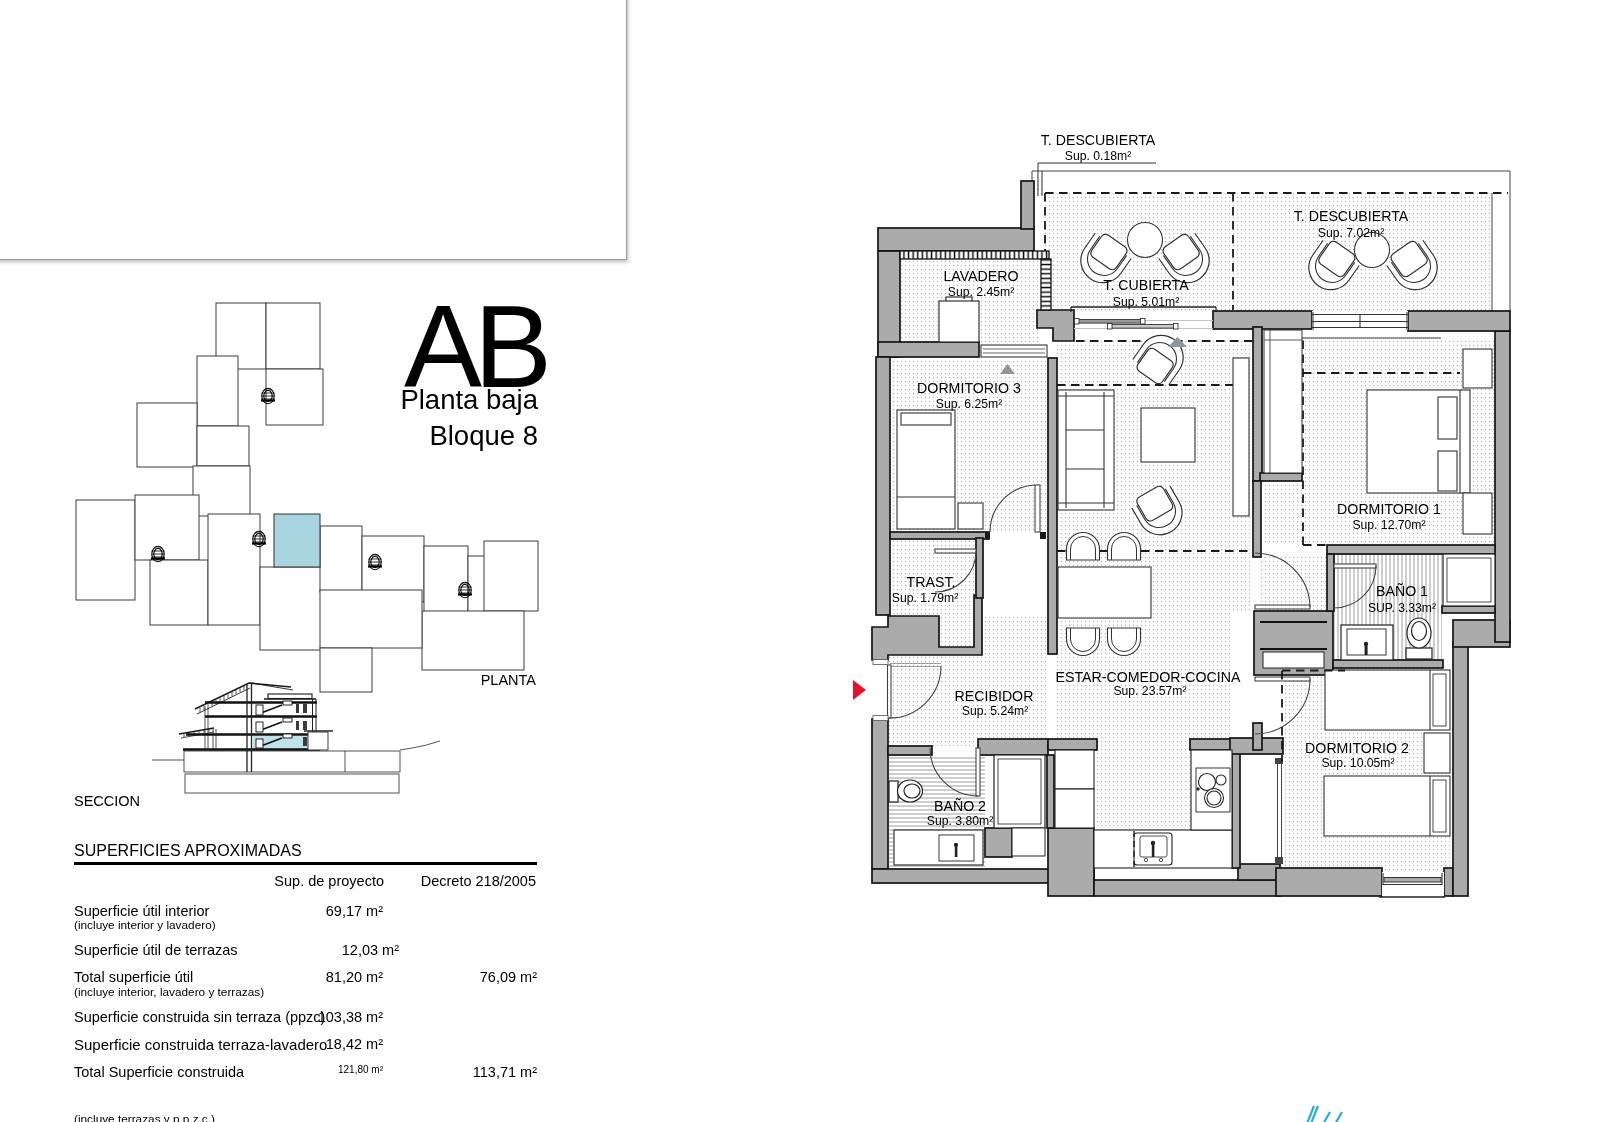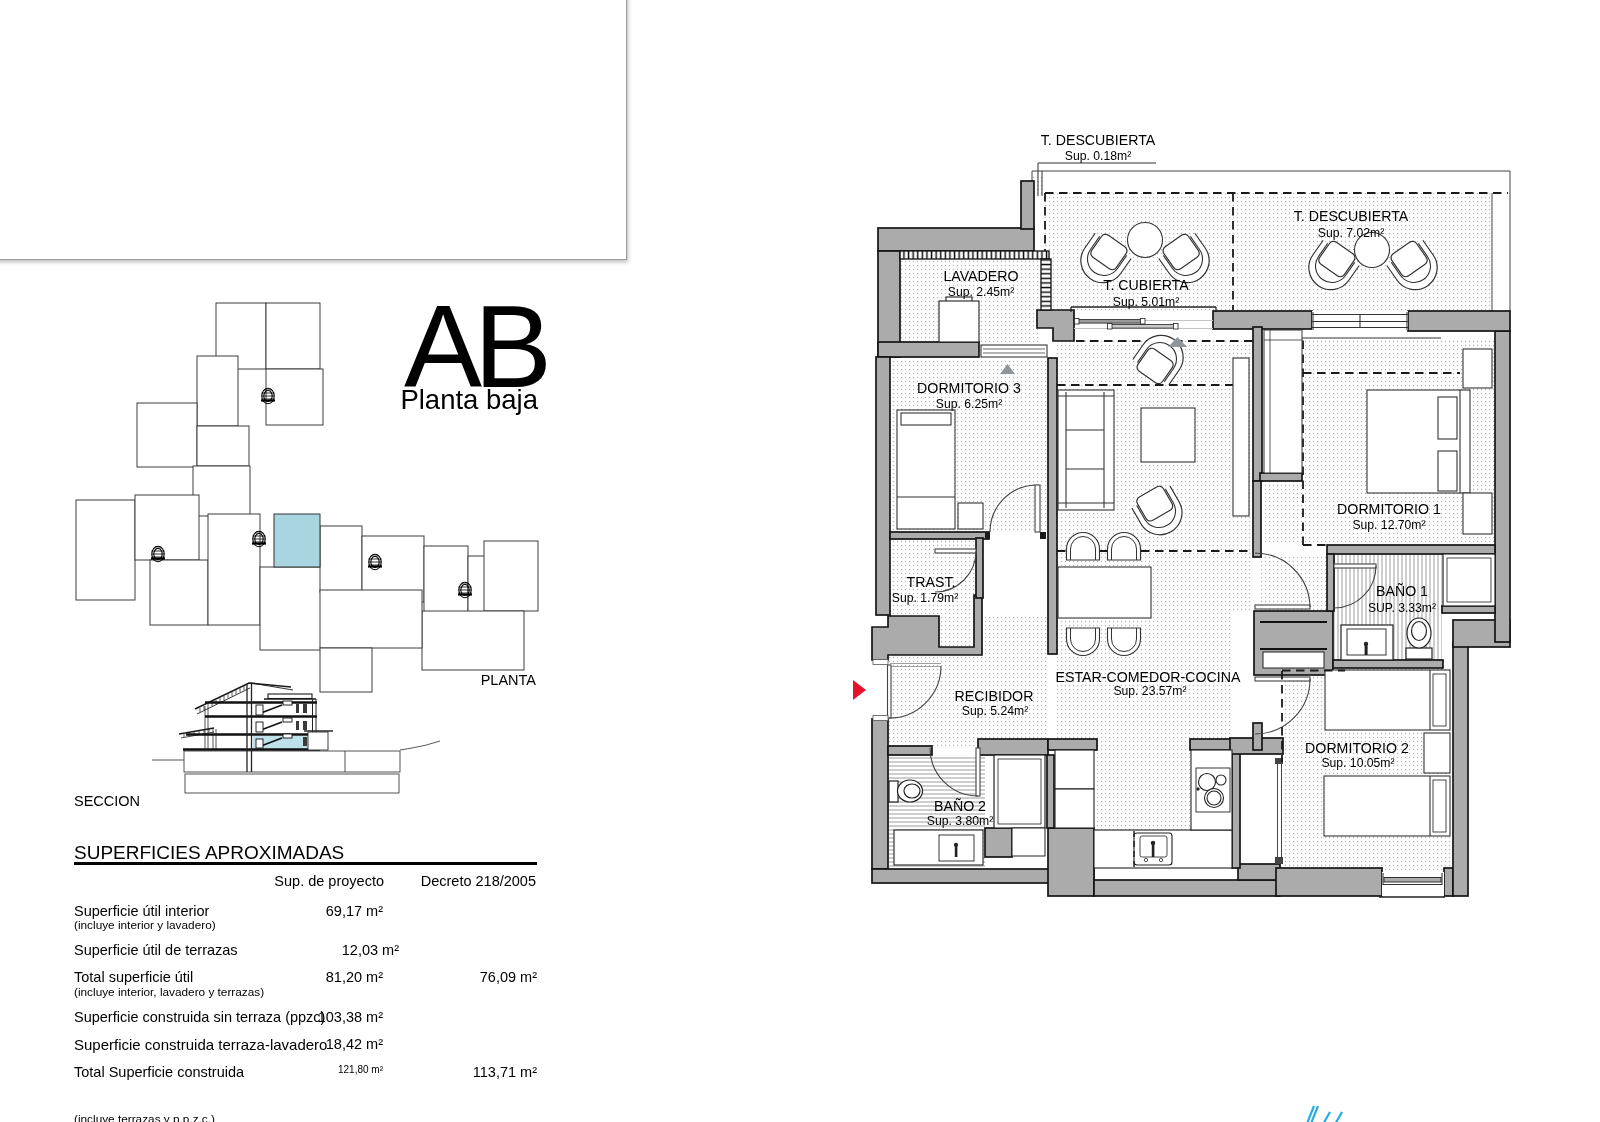--- a/index.html
+++ b/index.html
@@ -11,20 +11,21 @@
 </head>
 <body>
 <div id="page">
 
 <div class="abs" style="left:-6px;top:-6px;width:631px;height:264px;background:#fff;border:1px solid #9c9c9c;box-shadow:1px 2px 4px rgba(0,0,0,0.28);"></div>
 
 <div class="abs r" style="left:239px;top:279px;width:305px;font-size:117px;letter-spacing:-8px;">AB</div>
 
 <div class="abs r" style="left:240px;top:384px;width:298px;font-size:27.5px;">Planta baja</div>
 
+<div class="abs r" style="left:240px;top:420px;width:298px;font-size:27.5px;">Bloque 8</div>
 
 
 <div class="abs r" style="left:381px;top:672px;width:155px;font-size:14.5px;">PLANTA</div>
 
 <div class="abs" style="left:74px;top:793px;font-size:14.5px;">SECCION</div>
 
 <svg class="abs" style="left:70px;top:295px" width="480" height="405" viewBox="70 295 480 405">
 <g fill="#fff" stroke="#3c3c3c" stroke-width="1">
 
 <rect x="216" y="303" width="50" height="66"></rect>
@@ -149,21 +150,21 @@
 
 <g fill="#3a3a3a" stroke="none">
 <rect x="303" y="704" width="4" height="9"></rect>
         <rect x="303" y="721" width="4" height="9"></rect>
         <rect x="303" y="737" width="4" height="9"></rect>
 <rect x="296" y="704" width="3" height="9"></rect>
         <rect x="296" y="721" width="3" height="9"></rect>
 </g>
 </svg>
 
-<div class="abs" style="left:74px;top:842px;font-size:19px;">SUPERFICIES APROXIMADAS</div>
+<div class="abs" style="left:74px;top:842px;font-size:16px;">SUPERFICIES APROXIMADAS</div>
 
 <div class="abs" style="left:74px;top:862px;width:463px;height:3px;background:#000;"></div>
 <div class="abs r" style="left:234px;top:873px;width:150px;font-size:14.5px;">Sup. de proyecto</div>
 <div class="abs r" style="left:386px;top:873px;width:150px;font-size:14.5px;">Decreto 218/2005</div>
 
 <div class="abs" style="left:74px;top:903px;font-size:14.5px;">Superficie útil interior</div>
 <div class="abs" style="left:74px;top:918px;font-size:11.8px;">(incluye interior y lavadero)</div>
 <div class="abs r" style="left:233px;top:903px;width:150px;font-size:14.5px;">69,17 m²</div>
 
 <div class="abs" style="left:74px;top:942px;font-size:14.5px;">Superficie útil de terrazas</div>

